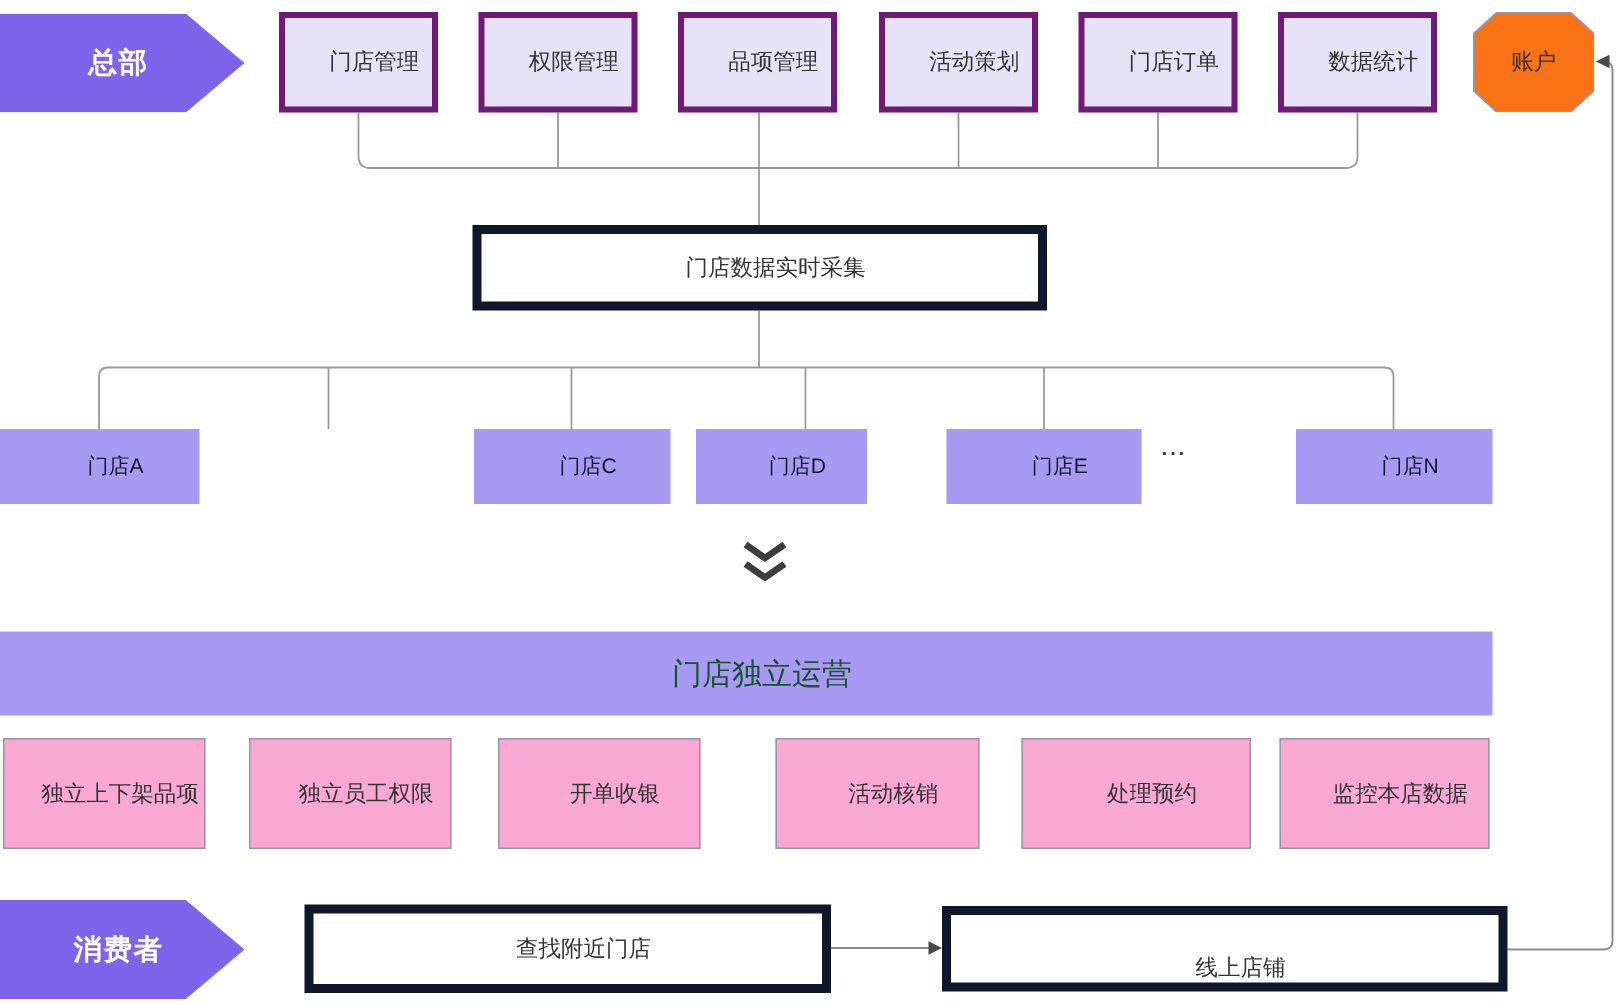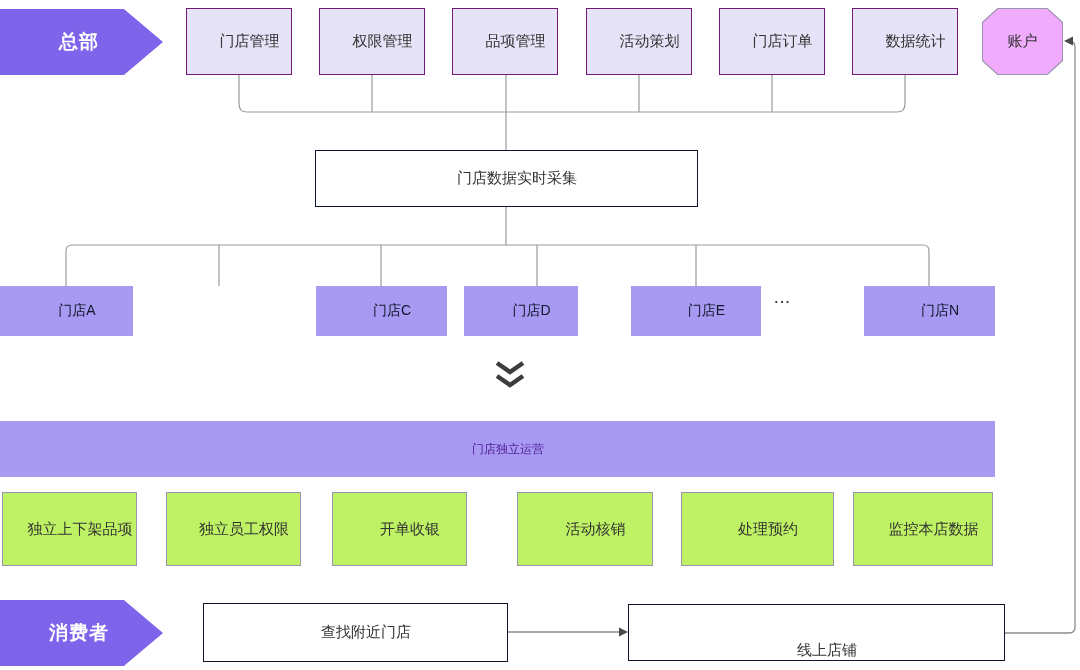--- a/index.html
+++ b/index.html
@@ -4,48 +4,48 @@
 <style>
   html,body{margin:0;padding:0;background:#ffffff;}
   .canvas{
     position:relative;width:1080px;height:670px;background:#ffffff;overflow:hidden;
     font-family:"Liberation Sans","DejaVu Sans",sans-serif;color:#333;
   }
   .layer{position:absolute;left:0;top:0;width:1080px;height:670px;pointer-events:none;}
   .node{position:absolute;display:flex;align-items:center;justify-content:center;
         box-sizing:border-box;font-size:15px;color:#333;text-align:center;padding-left:21px;}
   
-  .module{top:8px;width:106px;height:67px;background:#e6e2f7;border:1px solid #701a75;}
+  .module{top:8px;width:106px;height:67px;background:#e6e2f7;border:4px solid #701a75;}
   
   .banner{background:#7d64eb;color:#ffffff;font-weight:bold;font-size:19px;
           letter-spacing:1px;clip-path:polygon(0 0,76% 0,100% 50%,76% 100%,0 100%);
           padding-right:26px;}
   .banner-hq{left:0;top:9px;width:163px;height:66px;}
   .banner-consumer{left:0;top:600px;width:163px;height:66px;}
   
   .octagon-outer{position:absolute;left:982px;top:8px;width:81px;height:67px;
       background:#9a93ac;
       clip-path:polygon(19% 0%,81% 0%,100% 21%,100% 79%,81% 100%,19% 100%,0% 79%,0% 21%);}
   .octagon-inner{position:absolute;left:1px;top:1px;right:1px;bottom:1px;
-      background:#f0abfc;display:flex;align-items:center;justify-content:center;
+      background:#f97316;display:flex;align-items:center;justify-content:center;
       font-size:15px;color:#333;
       clip-path:polygon(19% 0%,81% 0%,100% 21%,100% 79%,81% 100%,19% 100%,0% 79%,0% 21%);}
   
-  .whitebox{background:#ffffff;border:1px solid #0f172a;}
+  .whitebox{background:#ffffff;border:6px solid #0f172a;}
   .collect{left:315px;top:150px;width:383px;height:57px;}
   
   .store{top:286px;height:50px;background:#a89af3;color:#0f172a;font-size:14px;}
   .ellipsis{position:absolute;left:768px;top:291px;width:30px;height:20px;
       font-size:13px;font-weight:bold;color:#333;letter-spacing:2px;text-align:center;}
   
-  .opbar{left:0;top:421px;width:995px;height:56px;background:#a89af3;color:#4c1d95;font-size:12px;}
+  .opbar{left:0;top:421px;width:995px;height:56px;background:#a89af3;color:#14532d;font-size:20px;}
   
-  .func{top:492px;height:74px;background:#bef264;border:1px solid #9a93ac;}
+  .func{top:492px;height:74px;background:#f9a8d4;border:1px solid #9a93ac;}
   
-  .find{left:203px;top:603px;width:305px;height:59px;}
+  .find{left:203px;top:603px;width:351px;height:59px;}
   .shop{left:628px;top:604px;width:377px;height:57px;align-items:flex-end;}
   .chevron{position:absolute;left:493px;top:360px;width:34px;height:32px;}
 </style>
 </head>
 <body>
 
 <div class="canvas">
 
   <svg class="layer" width="1080" height="670" viewBox="0 0 1080 670">
     <g fill="none" stroke="#9a9a9a" stroke-width="1.2">

